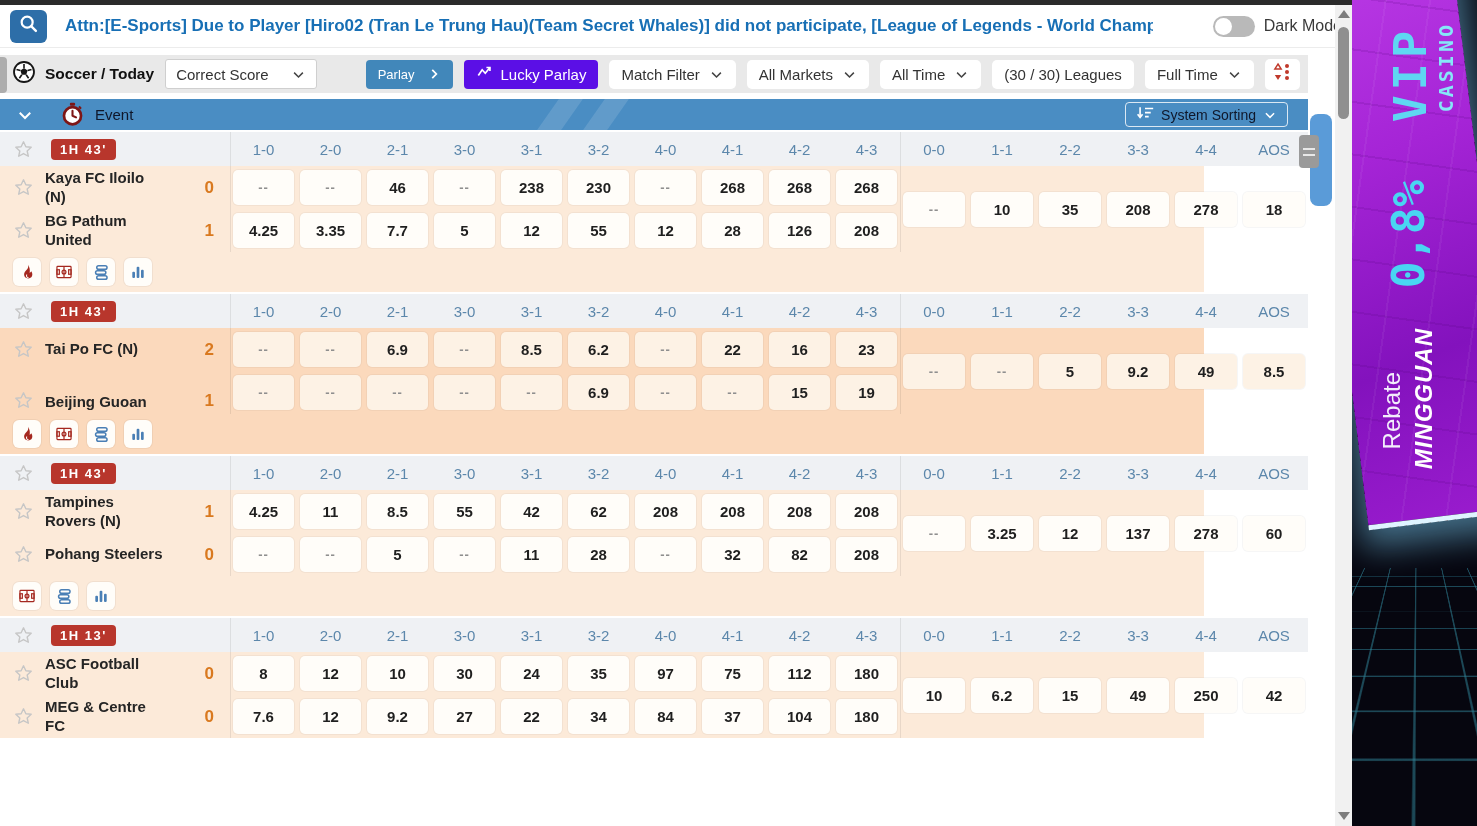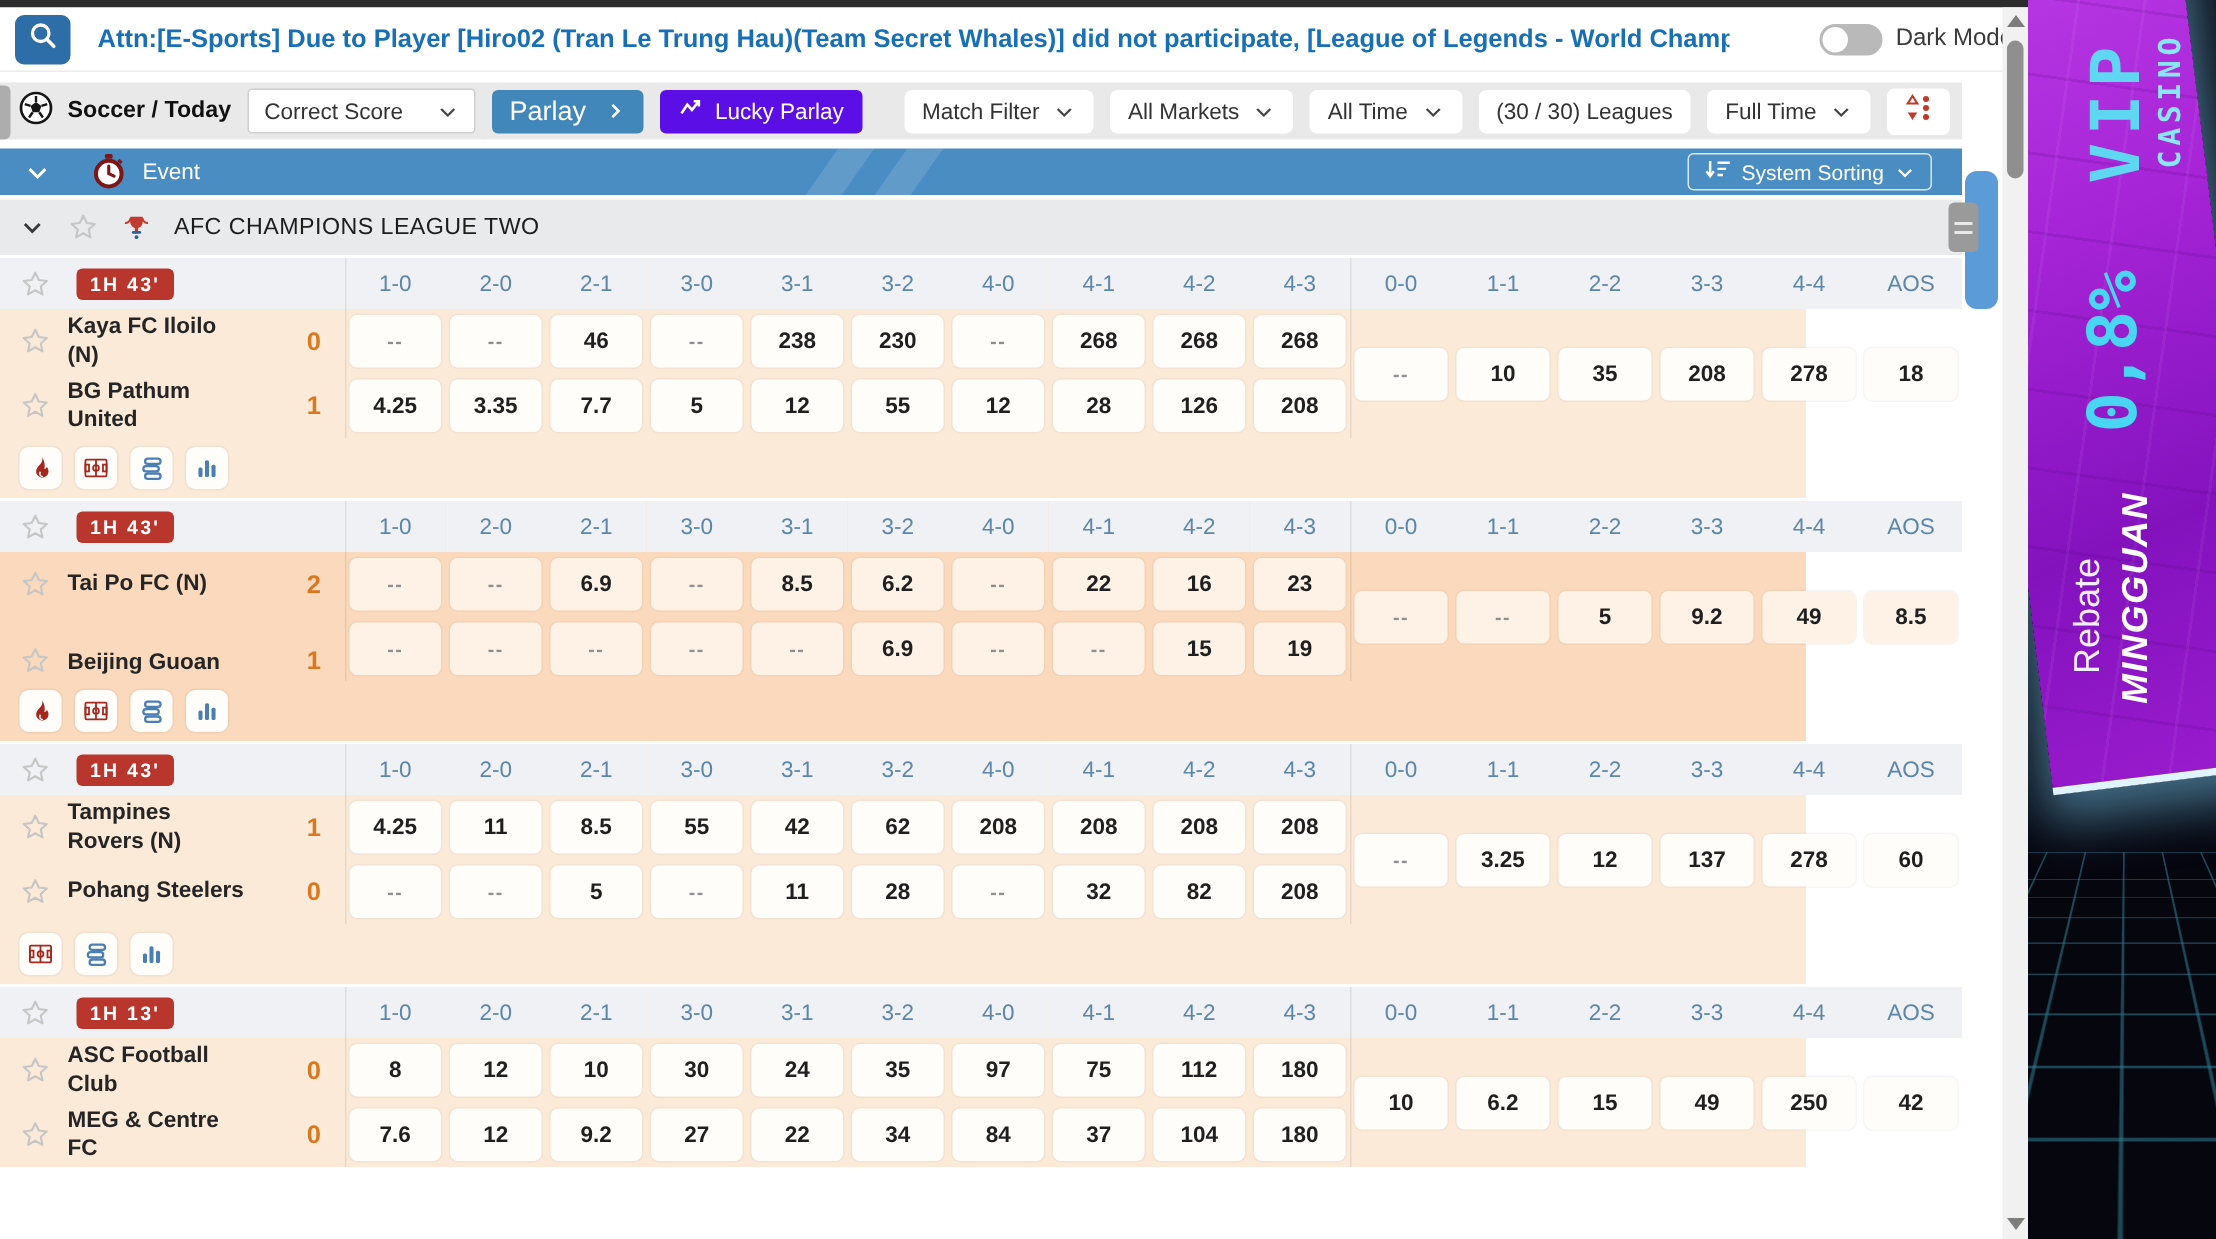--- a/index.html
+++ b/index.html
@@ -17,31 +17,31 @@
   .announce-text { color: #176fb5; font-size: 17px; font-weight: 600; white-space: nowrap; overflow: hidden; width: 1088px; }
   .darkmode { margin-left: auto; display: flex; align-items: center; gap: 9px; flex: none; }
   .toggle { width: 42px; height: 21px; border-radius: 11px; background: #b9b9b9; position: relative; flex: none; }
   .toggle .knob { position: absolute; left: 2px; top: 2px; width: 17px; height: 17px; border-radius: 50%; background: #fff; }
   .dm-label { font-size: 16px; color: #3a3a3a; white-space: nowrap; }
 
   
   .filterbar { margin-top: 7px; width: 1308px; height: 38px; background: #e9e9e9; display: flex; align-items: center; padding: 0 8px 0 12px; gap: 11px; }
   .fb-sport { display: flex; align-items: center; gap: 9px; font-weight: bold; font-size: 15.5px; color: #101010; white-space: nowrap; }
   .select { background: #fff; border: 1px solid #cfcfcf; border-radius: 3px; height: 30px; display: flex; align-items: center; padding: 0 10px; gap: 22px; font-size: 15px; color: #333; white-space: nowrap; }
-  .btn-parlay { background: #4187ba; color: #fff; height: 29px; border-radius: 4px; display: flex; align-items: center; padding: 0 12px; gap: 12px; font-size: 18px; white-space: nowrap; }
+  .btn-parlay { background: #4187ba; color: #fff; height: 29px; border-radius: 4px; display: flex; align-items: center; padding: 0 12px; gap: 12px; font-size: 13px; white-space: nowrap; margin-left: 38px; }
   .btn-lucky { background: #5b0fe6; color: #fff; height: 29px; border-radius: 4px; display: flex; align-items: center; padding: 0 12px; gap: 8px; font-size: 15px; white-space: nowrap; }
   .pill { background: #fff; border-radius: 5px; height: 29px; display: flex; align-items: center; padding: 0 12px; gap: 9px; font-size: 15px; color: #333; white-space: nowrap; }
   .pill.first { margin-left: auto; }
   .sort-btn { background: #fff; border-radius: 5px; height: 31px; width: 42px; display: flex; align-items: center; justify-content: center; }
   .chev { display: inline-flex; color: #444; }
   .chev svg { display: block; }
   .chev-right { transform: rotate(-90deg); }
 
   
-  .eventbar { margin-top: 6px; width: 1308px; height: 31px; background: #4a8dc3; display: flex; align-items: center; color: #ffffff; padding: 0 10px; position: relative; overflow: hidden; }
+  .eventbar { margin-top: 6px; width: 1308px; height: 31px; background: #4a8dc3; display: flex; align-items: center; color: #0f172a; padding: 0 10px; position: relative; overflow: hidden; }
   .eventbar .stripe { position: absolute; top: -5px; bottom: -5px; width: 24px; background: rgba(255,255,255,.13); transform: skewX(-35deg); }
   .ev-title { font-size: 15px; margin-left: 10px; }
   .sysort { margin-left: auto; margin-right: 10px; border: 1px solid rgba(255,255,255,.8); border-radius: 4px; height: 25px; display: flex; align-items: center; gap: 7px; padding: 0 10px; font-size: 14px; position: relative; z-index: 2; }
 
   
   .league-head { margin-top: 3px; width: 1308px; height: 37px; background: #e8eaec; display: flex; align-items: center; gap: 15px; padding: 0 13px; }
   .league-name { font-size: 15.5px; color: #1d1d1d; letter-spacing: .3px; }
   .match-block { width: 1204px; margin-top: 2px; }
   .grid-wrap { position: relative; }
   .vl { position: absolute; top: 0; bottom: 0; width: 1px; background: rgba(0,0,0,.08); }
@@ -231,42 +231,20 @@
       <span>System Sorting</span>
       <span class="chev" style="color:#fff">
           <svg width="14" height="14" viewBox="0 0 24 24">
             <path d="M5 9 L12 16 L19 9" fill="none" stroke="currentColor" stroke-width="2.6"></path>
           </svg>
         </span>
     </div>
   </div>
 
   <div id="leagues">
-      <div class="league-head">
-        <span class="star ">
-          <svg width="17" height="17" viewBox="0 0 24 24">
-            <path d="M5 9 L12 16 L19 9" fill="none" stroke="#3a3a3a" stroke-width="2.6"></path>
-          </svg>
-        </span>
-        <span class="star ">
-          <svg width="21" height="21" viewBox="0 0 24 24">
-            <path d="M12 3.2l2.7 5.6 6.1.7-4.6 4.2 1.3 6-5.5-3.1-5.5 3.1 1.3-6L3.2 9.5l6.1-.7z" fill="none" stroke="#c6c6c6" stroke-width="1.6" stroke-linejoin="round"></path>
-          </svg>
-        </span>
-        <span class="star ">
-          <svg width="20" height="22" viewBox="0 0 24 24">
-            <path d="M7 3 h10 v4.2 a5 5 0 0 1 -10 0 z" fill="#c23b2e"></path>
-            <path d="M7 4.2 a3.4 3.4 0 0 1 -4.2 3.6 M17 4.2 a3.4 3.4 0 0 0 4.2 3.6" stroke="#c23b2e" fill="none" stroke-width="1.6"></path>
-            <rect x="10.7" y="11.6" width="2.6" height="2.8" fill="#c23b2e"></rect>
-            <rect x="8.3" y="14.4" width="7.4" height="2.2" rx="1" fill="#2e5fa3"></rect>
-            <circle cx="12" cy="19.3" r="1.5" fill="#2e5fa3"></circle>
-          </svg>
-        </span>
-        <span class="league-name">AFC CHAMPIONS LEAGUE TWO</span>
-      </div>
       <div class="match-block tone-light">
         <div class="grid-wrap">
           <div class="match-grid">
             <div class="cell hdr mh-left" style="grid-area: 1 / 1;">
               <span class="star ">
                 <svg width="21" height="21" viewBox="0 0 24 24">
                   <path d="M12 3.2l2.7 5.6 6.1.7-4.6 4.2 1.3 6-5.5-3.1-5.5 3.1 1.3-6L3.2 9.5l6.1-.7z" fill="none" stroke="#c6c6c6" stroke-width="1.6" stroke-linejoin="round"></path>
                 </svg>
               </span>
               <span class="badge">1H 43'</span>

